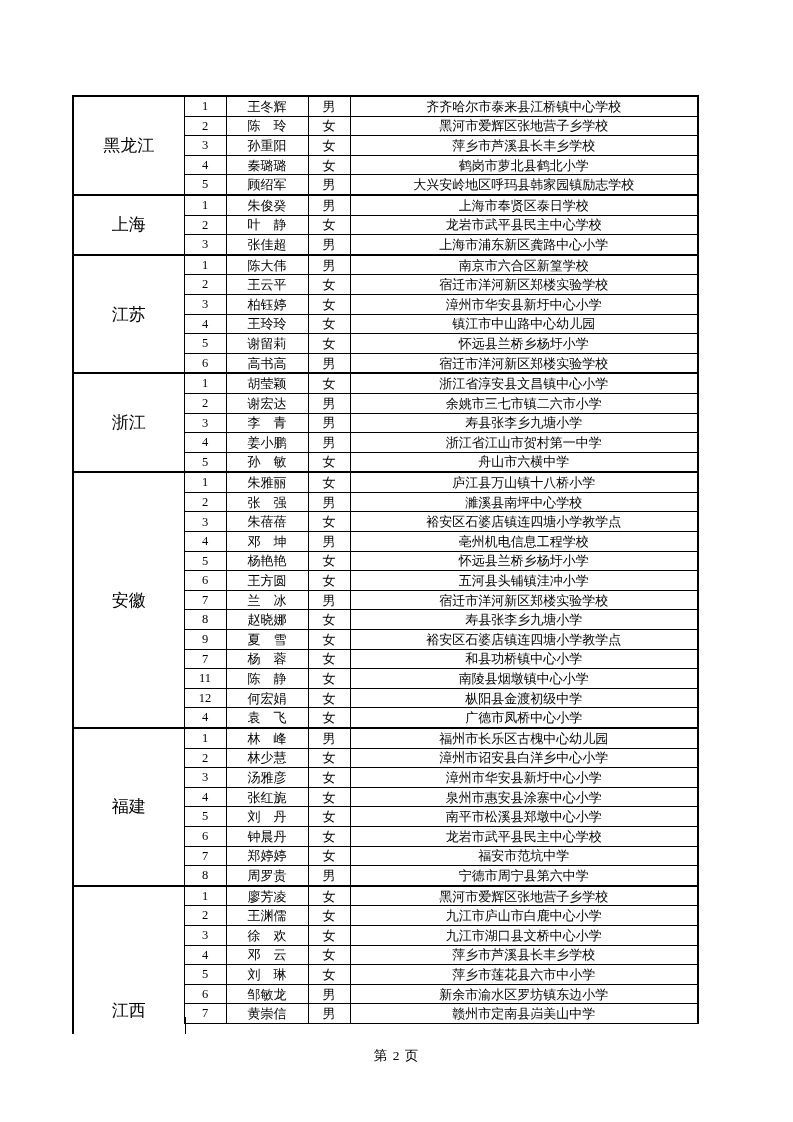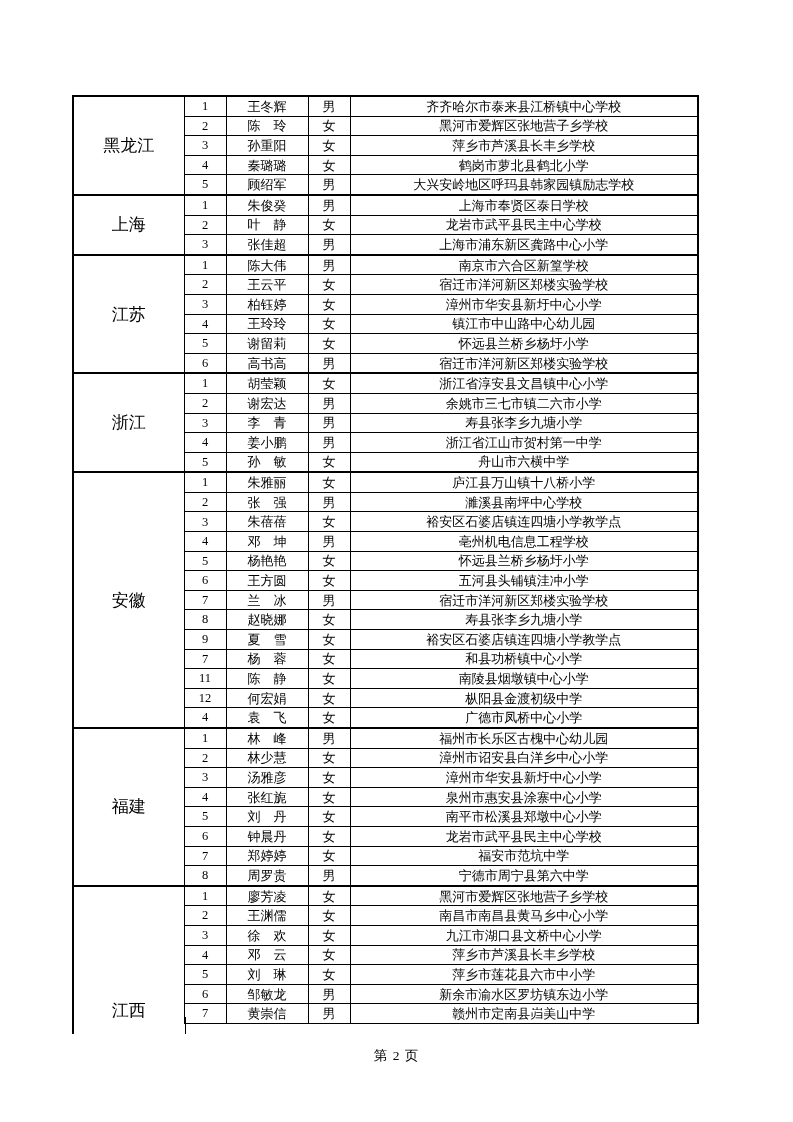--- a/index.html
+++ b/index.html
@@ -344,21 +344,21 @@
         <td class="province" rowspan="7">江西</td>
         <td class="no">1</td>
         <td class="name">廖芳凌</td>
         <td class="gender">女</td>
         <td class="school">黑河市爱辉区张地营子乡学校</td>
       </tr>
       <tr>
         <td class="no">2</td>
         <td class="name">王渊儒</td>
         <td class="gender">女</td>
-        <td class="school">南昌市南昌县黄马乡中心小学</td>
+        <td class="school">九江市庐山市白鹿中心小学</td>
       </tr>
       <tr>
         <td class="no">3</td>
         <td class="name">徐　欢</td>
         <td class="gender">女</td>
         <td class="school">九江市湖口县文桥中心小学</td>
       </tr>
       <tr>
         <td class="no">4</td>
         <td class="name">邓　云</td>

